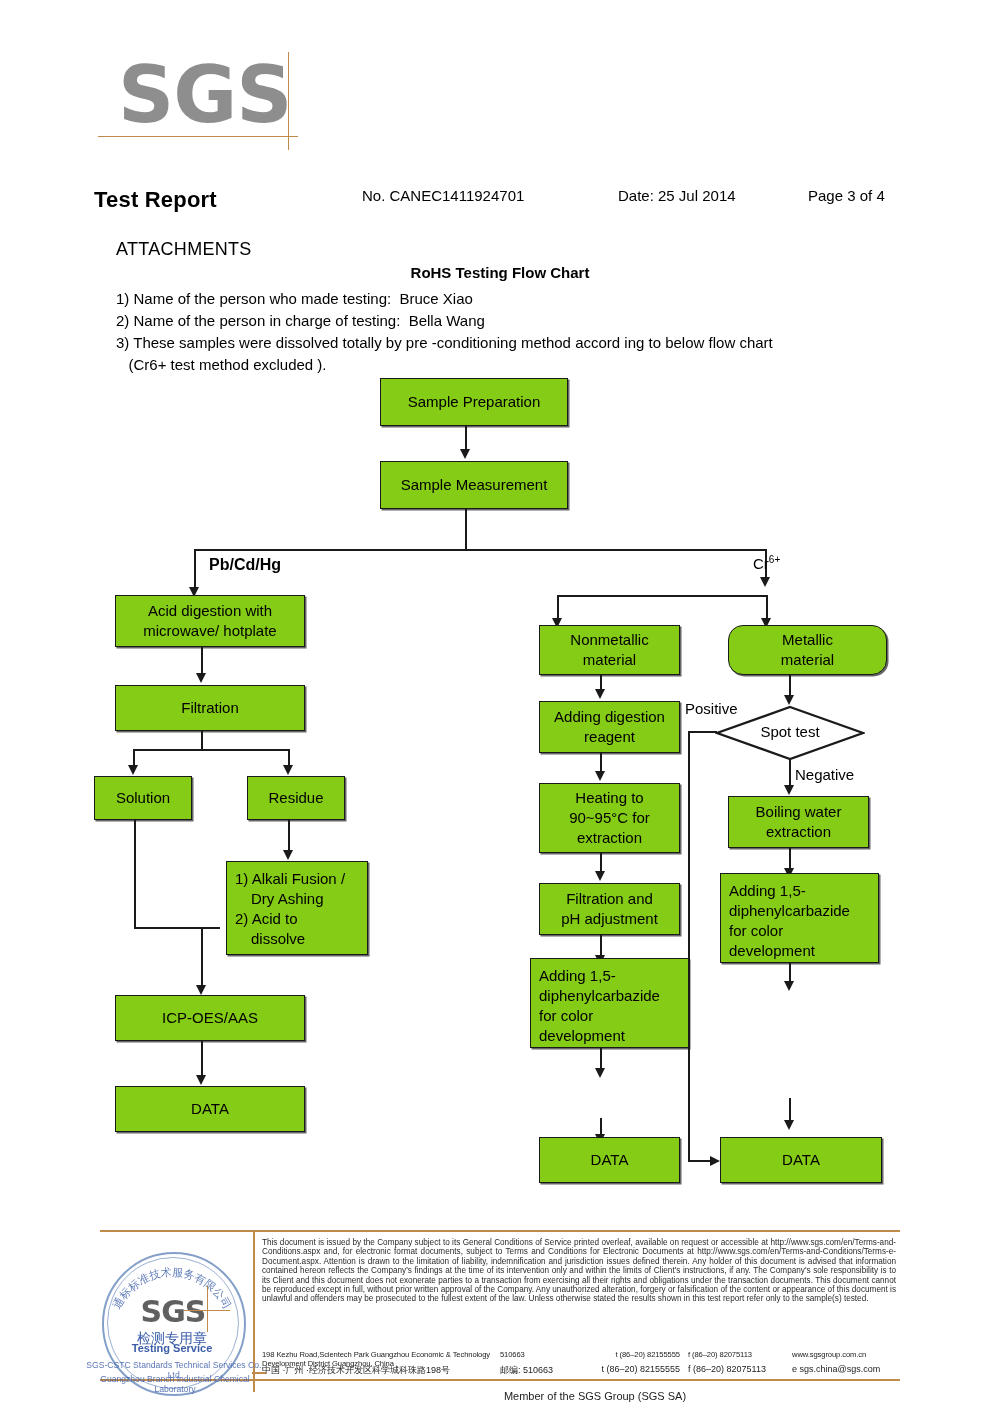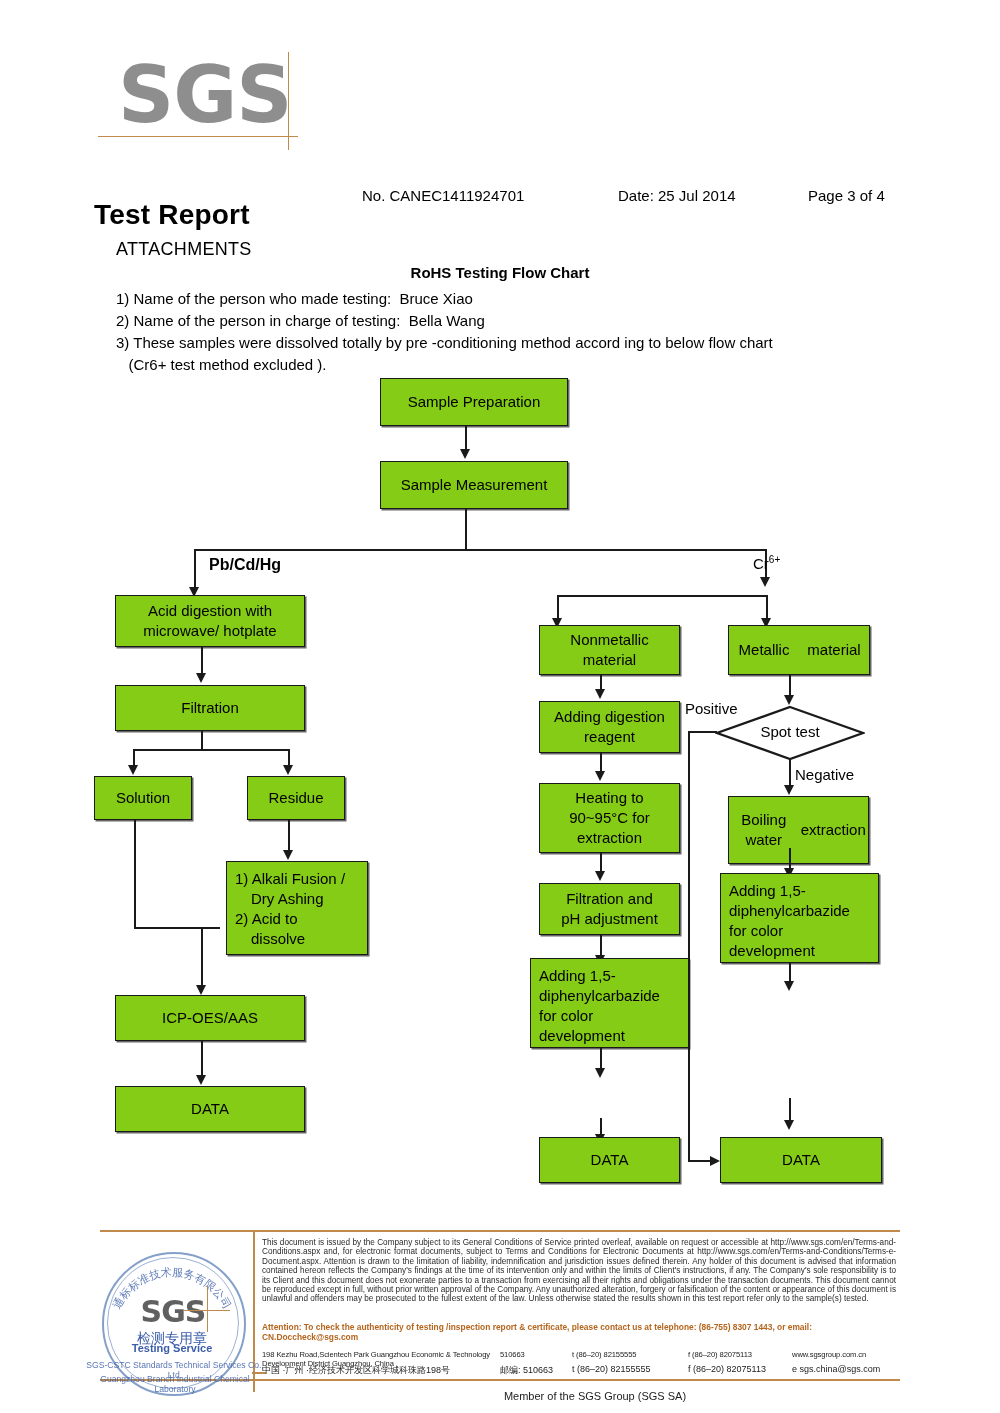--- a/index.html
+++ b/index.html
@@ -9,21 +9,21 @@
   .page{position:absolute;inset:0;width:1000px;height:1413px;overflow:hidden;}
 
   
   .logo-wrap{position:absolute;left:118px;top:52px;width:190px;height:100px;}
   .logo-text{font-family:"DejaVu Sans",sans-serif;font-weight:bold;font-size:78px;
              letter-spacing:-1px;color:#8e8e8e;line-height:86px;}
   .logo-vline{position:absolute;left:170px;top:0px;width:1px;height:98px;background:#c08a4a;}
   .logo-hline{position:absolute;left:-20px;top:84px;width:200px;height:1px;background:#c08a4a;}
 
   .hdr{position:absolute;top:183px;left:0;width:1000px;height:26px;}
-  .hdr .title{position:absolute;left:94px;top:16px;font-size:28px;font-weight:bold;letter-spacing:.2px;text-align:center;}
+  .hdr .title{position:absolute;left:94px;top:4px;font-size:22px;font-weight:bold;letter-spacing:.2px;text-align:center;}
   .hdr .no{position:absolute;left:362px;top:4px;font-size:15px;}
   .hdr .date{position:absolute;left:618px;top:4px;font-size:15px;}
   .hdr .page{position:absolute;left:808px;top:4px;font-size:15px;}
 
   .attachments{position:absolute;left:116px;top:239px;font-size:18px;letter-spacing:.3px;}
   .flowtitle{position:absolute;left:0;top:264px;width:1000px;text-align:center;
              font-size:15px;font-weight:bold;}
   .notes{position:absolute;left:116px;top:288px;width:800px;font-size:15px;line-height:22px;}
   .notes div{white-space:pre;}
 
@@ -59,21 +59,21 @@
   .terms{position:absolute;left:262px;top:1238px;width:634px;font-size:8.2px;line-height:9.4px;
          color:#2a2a2a;text-align:justify;font-family:"Liberation Sans",sans-serif;}
   .attn{position:absolute;left:262px;top:1323px;width:640px;font-size:8.4px;line-height:9.8px;
         color:#b5651d;font-weight:bold;}
   .addr1{position:absolute;left:262px;top:1350px;width:640px;font-size:7.6px;color:#222;
          letter-spacing:-.1px;}
   .addr2{position:absolute;left:262px;top:1364px;width:640px;font-size:9px;color:#222;}
   .addr-row{display:flex;}
   .addr-row .a{width:238px;}
   .addr-row .b{width:72px;}
-  .addr-row .c{width:108px;}
+  .addr-row .c{width:108px;text-align:right;}
   .addr-row .d{width:104px;margin-left:8px;}
   .addr-row .e{flex:1;}
   .member{position:absolute;left:0;top:1390px;width:1000px;text-align:center;font-size:11px;
           color:#222;}
   .member span{margin-left:190px;}
 
   
   .stamp{position:absolute;left:88px;top:1248px;width:176px;height:148px;}
   .stamp .ring{position:absolute;left:14px;top:4px;width:140px;height:140px;border:2px solid #6f8fc0;
                border-radius:50%;opacity:.85;}
@@ -242,21 +242,21 @@
     <div class="ln" style="left:600px;top:1048px;width:2px;height:22px;"></div>
     <div class="arw dn" style="left:595px;top:1068px;"></div>
 
     <div class="ln" style="left:600px;top:1118px;width:2px;height:18px;"></div>
     <div class="arw dn" style="left:595px;top:1134px;"></div>
 
     <div class="box ctr shadow" style="left:531px;top:1137px;width:141px;height:46px;">
       <span>DATA</span>
     </div>
 
-    <div class="box ctr shadow" style="left:720px;top:625px;width:142px;height:50px;flex-direction:row;">
+    <div class="box ctr shadow" style="left:720px;top:625px;width:159px;height:50px;flex-direction:column;border-radius:15px;">
       <span>Metallic</span>
       <span>material</span>
     </div>
     <div class="ln" style="left:789px;top:675px;width:2px;height:22px;"></div>
     <div class="arw dn" style="left:784px;top:695px;"></div>
 
     <div class="diamond" style="left:715px;top:705px;width:150px;height:56px;">
       <svg width="150" height="56" viewBox="0 0 150 56">
         <polygon points="75,2 148,28 75,54 2,28" fill="#ffffff" stroke="#1a1a1a" stroke-width="2.2"></polygon>
       </svg>
@@ -267,21 +267,21 @@
     <div class="lbl" style="left:795px;top:766px;">Negative</div>
 
     <div class="ln" style="left:688px;top:731px;width:29px;height:2px;"></div>
     <div class="ln" style="left:688px;top:731px;width:2px;height:431px;"></div>
     <div class="ln" style="left:688px;top:1160px;width:24px;height:2px;"></div>
     <div class="arw rt" style="left:710px;top:1156px;"></div>
 
     <div class="ln" style="left:789px;top:759px;width:2px;height:28px;"></div>
     <div class="arw dn" style="left:784px;top:785px;"></div>
 
-    <div class="box ctr shadow" style="left:720px;top:796px;width:141px;height:68px;flex-direction:row;">
+    <div class="box ctr shadow" style="left:720px;top:796px;width:141px;height:52px;flex-direction:column;">
       <span>Boiling water</span>
       <span>extraction</span>
     </div>
     <div class="ln" style="left:789px;top:848px;width:2px;height:22px;"></div>
     <div class="arw dn" style="left:784px;top:868px;"></div>
 
     <div class="box lft shadow" style="left:712px;top:873px;width:159px;height:90px;flex-direction:column;">
       <span>Adding 1,5-</span>
       <span>diphenylcarbazide</span>
       <span>for color</span>
@@ -317,21 +317,20 @@
     <div class="sgs">SGS</div>
     <div class="cross-v"></div>
     <div class="cross-h"></div>
     <div class="cn">检测专用章</div>
     <div class="ts">Testing Service</div>
     <div class="l1">SGS-CSTC Standards Technical Services Co., Ltd.</div>
     <div class="l2">Guangzhou Branch Industrial Chemical Laboratory</div>
   </div>
 
   <div class="terms">This document is issued by the Company subject to its General Conditions of Service printed overleaf, available on request or accessible at http://www.sgs.com/en/Terms-and-Conditions.aspx and, for electronic format documents, subject to Terms and Conditions for Electronic Documents at http://www.sgs.com/en/Terms-and-Conditions/Terms-e-Document.aspx. Attention is drawn to the limitation of liability, indemnification and jurisdiction issues defined therein. Any holder of this document is advised that information contained hereon reflects the Company's findings at the time of its intervention only and within the limits of Client's instructions, if any. The Company's sole responsibility is to its Client and this document does not exonerate parties to a transaction from exercising all their rights and obligations under the transaction documents. This document cannot be reproduced except in full, without prior written approval of the Company. Any unauthorized alteration, forgery or falsification of the content or appearance of this document is unlawful and offenders may be prosecuted to the fullest extent of the law. Unless otherwise stated the results shown in this test report refer only to the sample(s) tested.</div>
-  <div class="attn">Attention: To check the authenticity of testing /inspection report &amp; certificate, please contact us at telephone: (86-755) 8307 1443, or email: CN.Doccheck@sgs.com</div>
 
   <div class="addr1">
     <div class="addr-row">
       <span class="a">198 Kezhu Road,Scientech Park Guangzhou Economic &amp; Technology Development District Guangzhou, China</span>
       <span class="b">510663</span>
       <span class="c">t (86–20) 82155555</span>
       <span class="d">f (86–20) 82075113</span>
       <span class="e">www.sgsgroup.com.cn</span>
     </div>
   </div>

